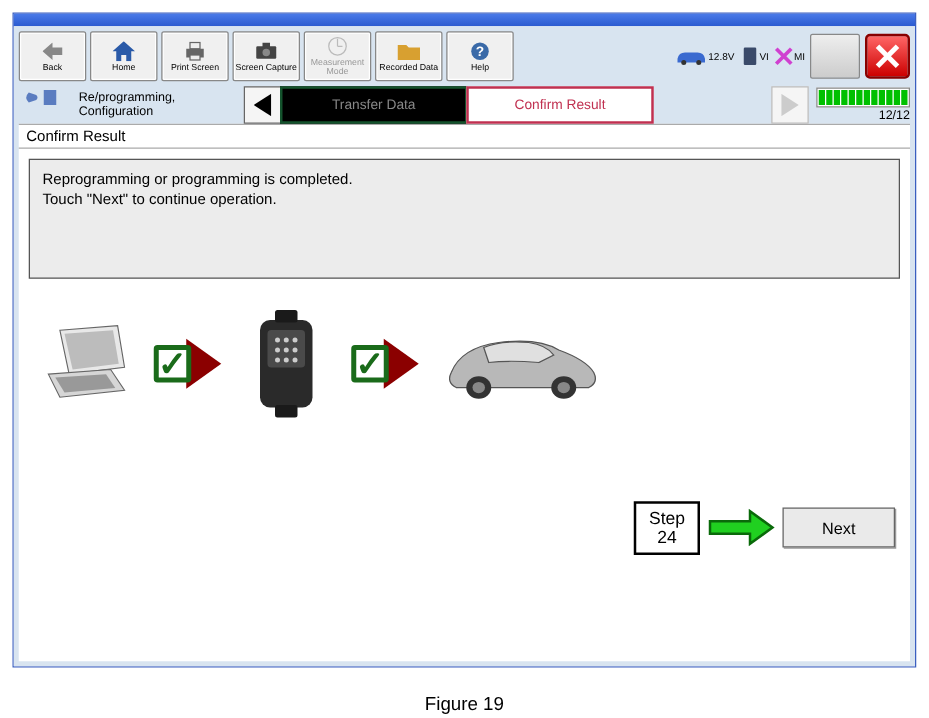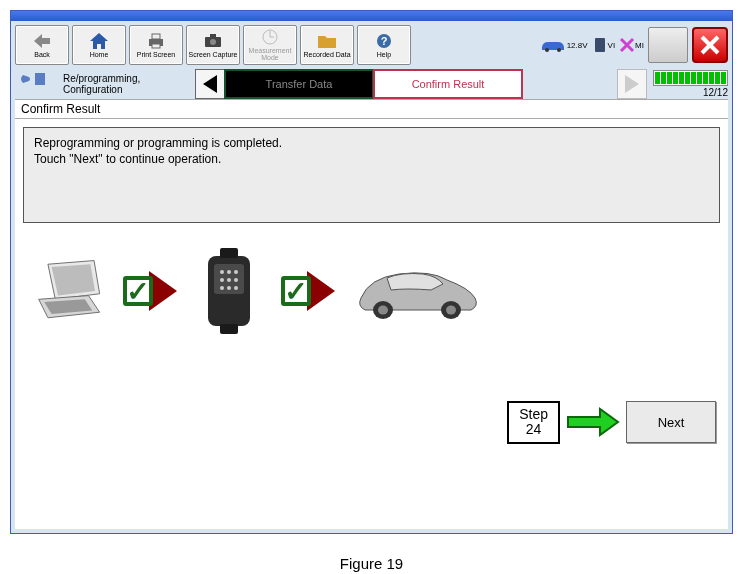--- a/index.html
+++ b/index.html
@@ -241,21 +241,21 @@
     background: #fff;
     padding: 4px 10px;
     text-align: center;
     font-size: 14px;
     font-weight: normal;
     line-height: 1.1;
   }
   .green-arrow-svg { display: block; }
   .next-btn {
     width: 90px;
-    height: 42px;
+    height: 32px;
     border: 1px solid #666;
     box-shadow: 1px 1px 0 #999;
     background: #eaeaea;
     display: flex;
     align-items: center;
     justify-content: center;
     font-size: 13px;
   }
   .caption {
     text-align: center;

